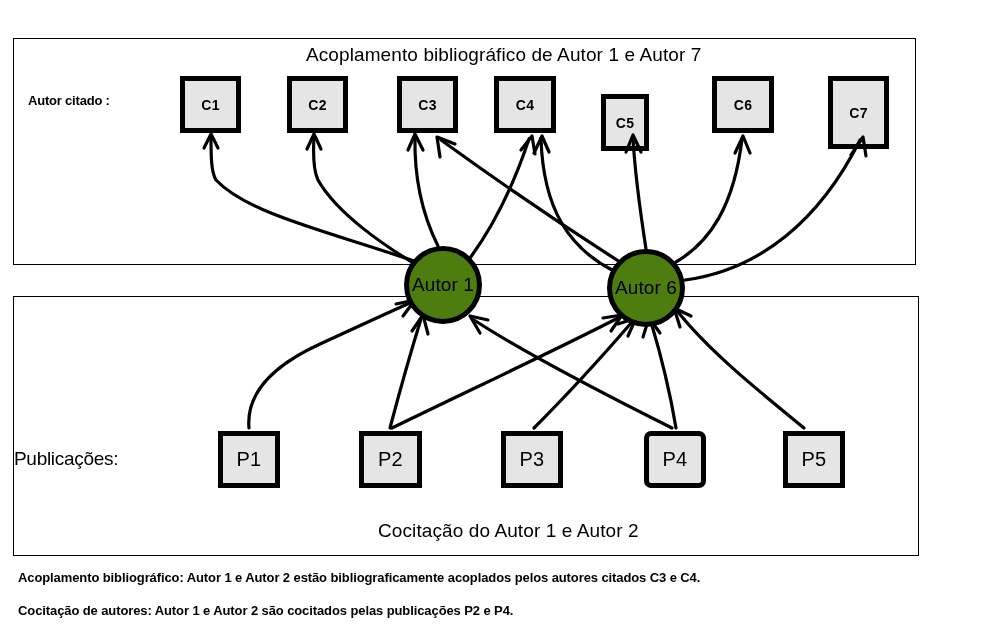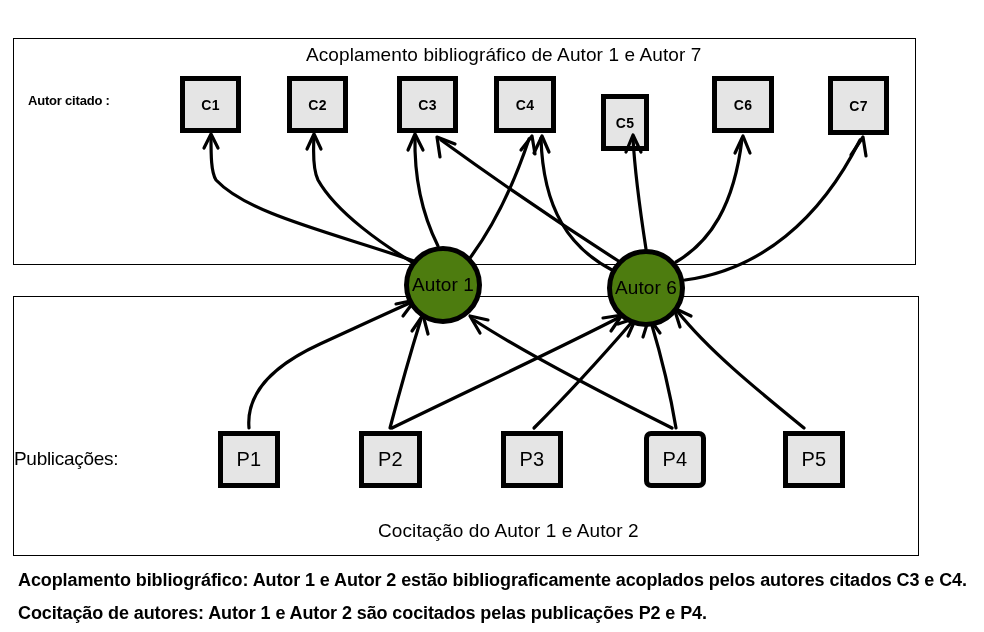--- a/index.html
+++ b/index.html
@@ -115,21 +115,21 @@
     fill: none;
     stroke: #000000;
     stroke-width: 3.2;
     stroke-linecap: round;
     stroke-linejoin: round;
   }
 
   
   .note {
     position: absolute;
-    font-size: 18px;
+    font-size: 13px;
     font-weight: bold;
     white-space: nowrap;
     letter-spacing: -0.1px;
   }
   #note-1 { left: 18px; top: 570px; }
   #note-2 { left: 18px; top: 603px; }
 </style>
 </head>
 <body>
 
@@ -235,21 +235,21 @@
   </div>
   <div class="node-box cited" style="left:494px; top:76px; width:62px; height:57px;">
     <span>C4</span>
   </div>
   <div class="node-box cited" style="left:601px; top:76px; width:48px; height:57px;margin-top:18px;">
     <span>C5</span>
   </div>
   <div class="node-box cited" style="left:712px; top:76px; width:62px; height:57px;">
     <span>C6</span>
   </div>
-  <div class="node-box cited" style="left:828px; top:76px; width:61px; height:59px;">
+  <div class="node-box cited" style="left:828px; top:76px; width:61px; height:73px;">
     <span>C7</span>
   </div>
 
   <div class="panel" id="panel-bottom"></div>
 
   <div class="panel-title" id="title-bottom">Cocitação do Autor 1 e Autor 2</div>
 
   <div class="side-label" id="label-publicacoes">Publicações:</div>
 
   <div class="node-box pub" style="left:218px; top:431px; width:62px; height:57px;">

